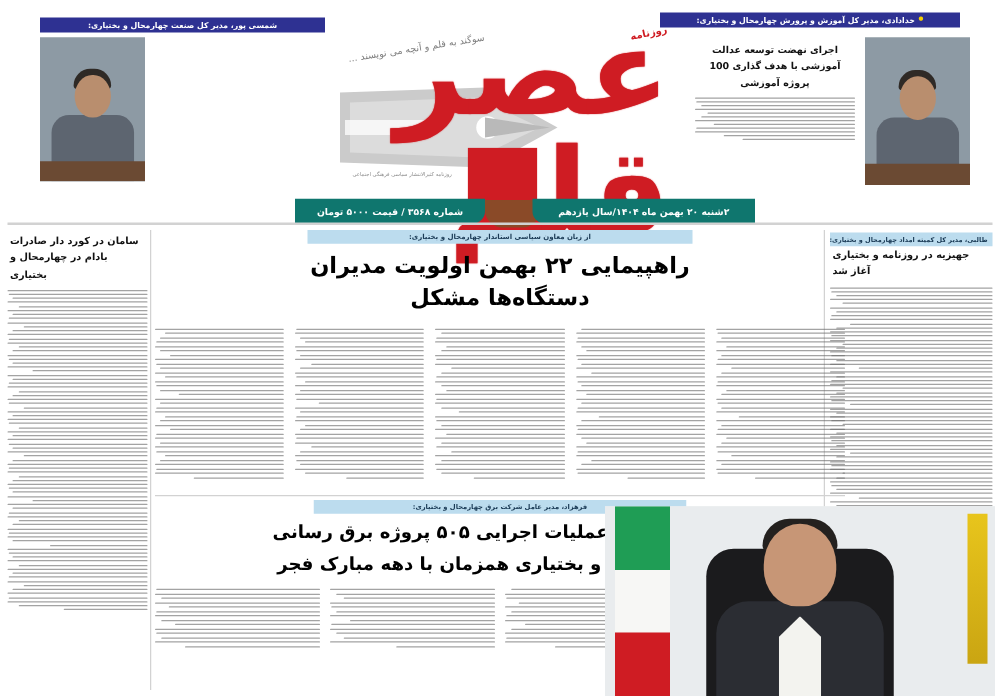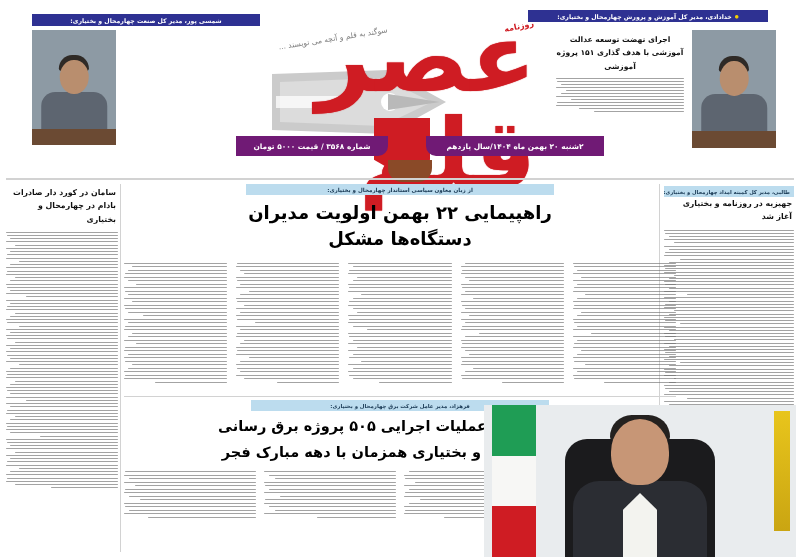--- a/index.html
+++ b/index.html
@@ -48,39 +48,39 @@
              font-family:"DejaVu Sans",sans-serif;letter-spacing:-10px;
              text-shadow:0 0 1px #cf1c23;}
   .mast-sub{position:absolute;right:6px;top:14px;font-size:8px;color:#cf1c23;
             transform:rotate(-12deg);font-weight:bold;}
   .mast-slogan{position:absolute;left:10px;top:26px;font-size:7.6px;
                color:#7d7d7d;transform:rotate(-9deg);white-space:nowrap;}
   .nib{position:absolute;left:2px;top:56px;width:178px;height:76px;}
   .mast-tiny{position:absolute;left:14px;bottom:16px;font-size:4.2px;
              color:#8b8b8b;white-space:nowrap;}
 
-  .strip{position:absolute;top:136px;height:20px;background:#701a75;
+  .strip{position:absolute;top:159px;height:20px;background:#0f766e;
          color:#fff;font-size:7.4px;font-weight:bold;display:flex;
          align-items:center;justify-content:center;white-space:nowrap;}
   .strip-r{right:196px;width:178px;border-radius:0 0 0 10px;}
   .strip-l{left:236px;width:152px;border-radius:0 0 10px 0;}
   .ribbon{position:absolute;left:374px;top:118px;width:56px;height:58px;
           background:#cf1c23;
           clip-path:polygon(0 0,100% 0,100% 72%,50% 100%,0 72%);}
   .ribbon2{position:absolute;left:388px;top:160px;width:44px;height:22px;
            background:#8a4a28;border-radius:0 0 14px 14px;}
 
   
   .sep{position:absolute;background:#d2d2d2;}
 
   .col-left{position:absolute;left:6px;top:186px;width:112px;}
   .col-right{position:absolute;right:6px;top:186px;width:130px;}
   .center{position:absolute;left:124px;top:184px;width:552px;}
 
-  .side-hl{font-size:7.8px;font-weight:bold;line-height:1.7;text-align:right;
+  .side-hl{font-size:7.8px;font-weight:bold;line-height:1.7;text-align:left;
            color:#111;padding:0 2px;}
   .side-body{margin-top:6px;}
   .side-body i{height:.9px;margin-bottom:2.35px;}
 
   
   .lead-kick{width:300px;margin:0 auto;}
   .lead-hl{font-size:18px;font-weight:bold;line-height:1.32;text-align:center;
            color:#000;margin-top:6px;letter-spacing:-.3px;}
   .lead-cols{display:flex;gap:9px;margin-top:12px;direction:rtl;}
   .lead-cols > div{flex:1;}
@@ -158,21 +158,21 @@
       <div class="kicker dot">خدادادی، مدیر کل آموزش و پرورش چهارمحال و بختیاری:</div>
     </div>
     <div class="hdr-photo hdr-photo-r">
       <div class="hdrph-bg"></div>
       <div class="hdrph-body"></div>
       <div class="hdrph-hair"></div>
       <div class="hdrph-head"></div>
       <div class="hdrph-desk"></div>
     </div>
     <div class="hdr-text-r">
-      <div class="hdr-hl">اجرای نهضت توسعه عدالت آموزشی با هدف گذاری ۱۵۱ پروژه آموزشی</div>
+      <div class="hdr-hl">اجرای نهضت توسعه عدالت آموزشی با هدف گذاری 100 پروژه آموزشی</div>
       <div class="lines hdr-body">
         <i class="s1"></i>
           <i class="s3"></i>
           <i class="s2"></i>
           <i class="s1"></i>
         <i class="s4"></i>
           <i class="s2"></i>
           <i class="s1"></i>
           <i class="s5"></i>
         <i class="s3"></i>

